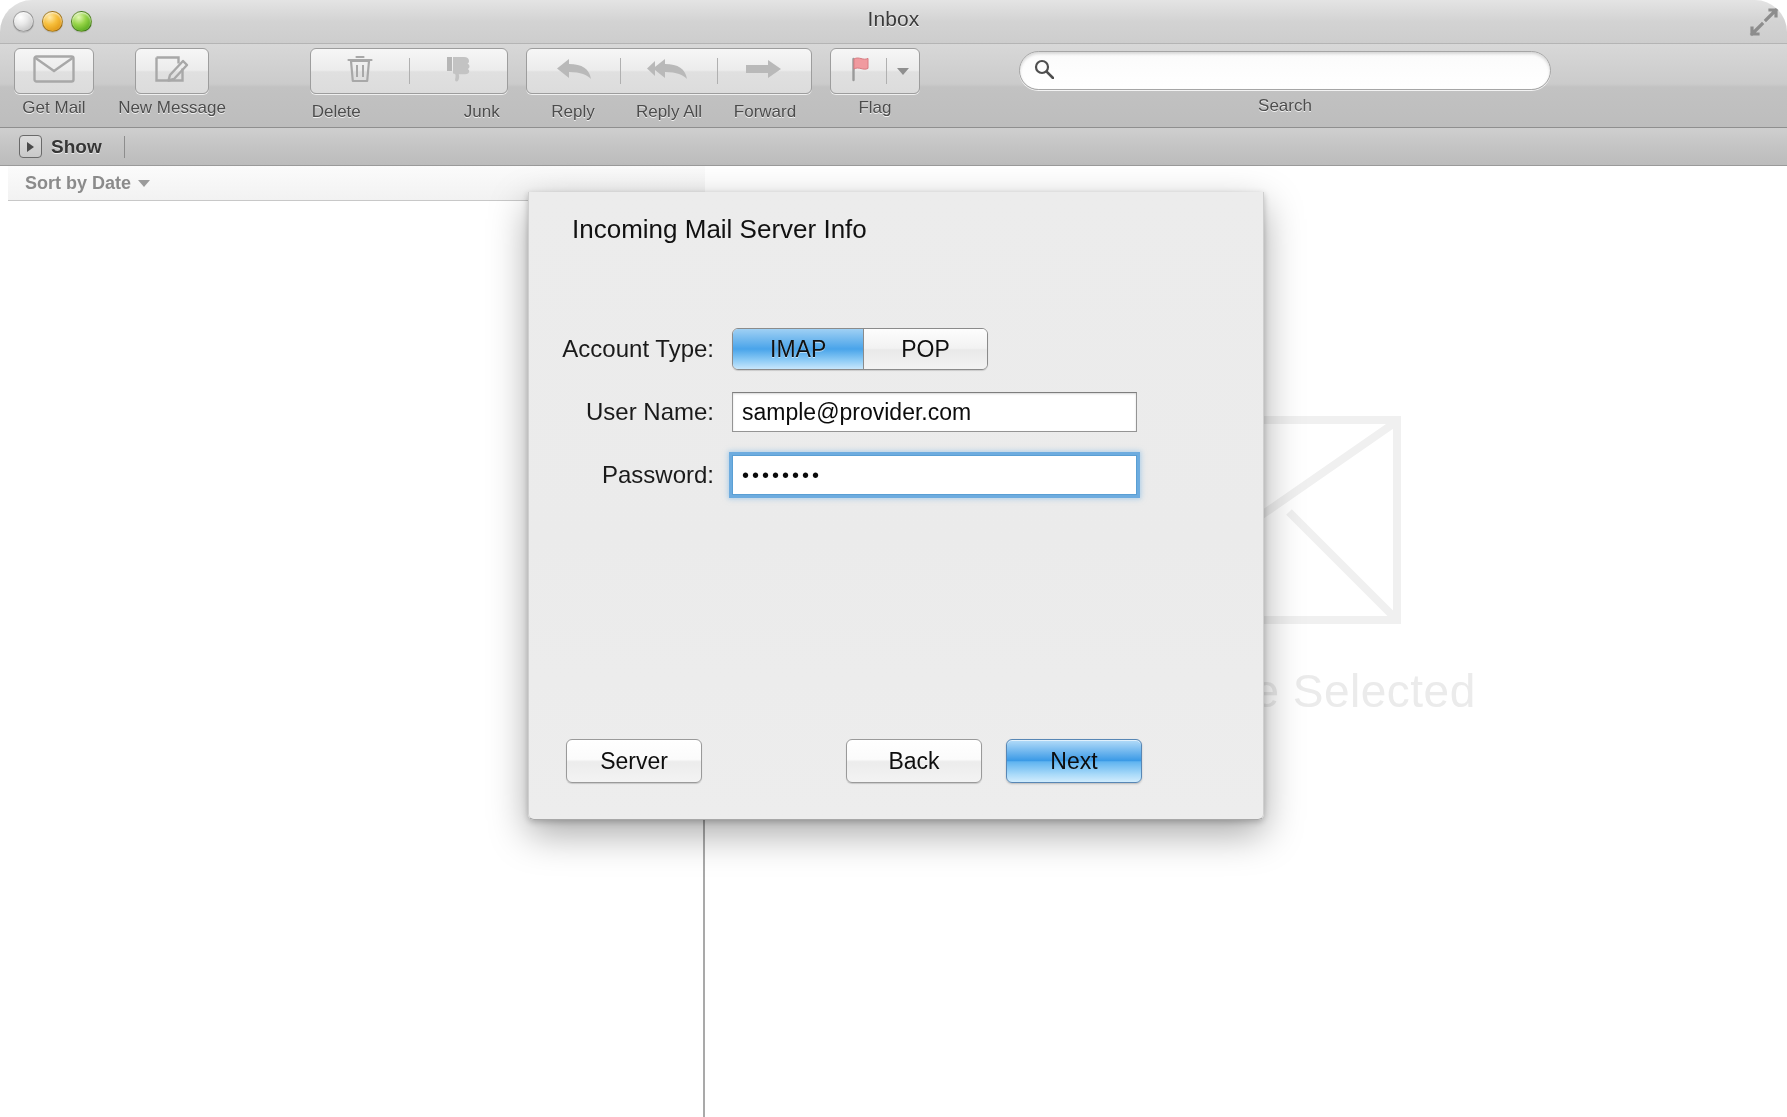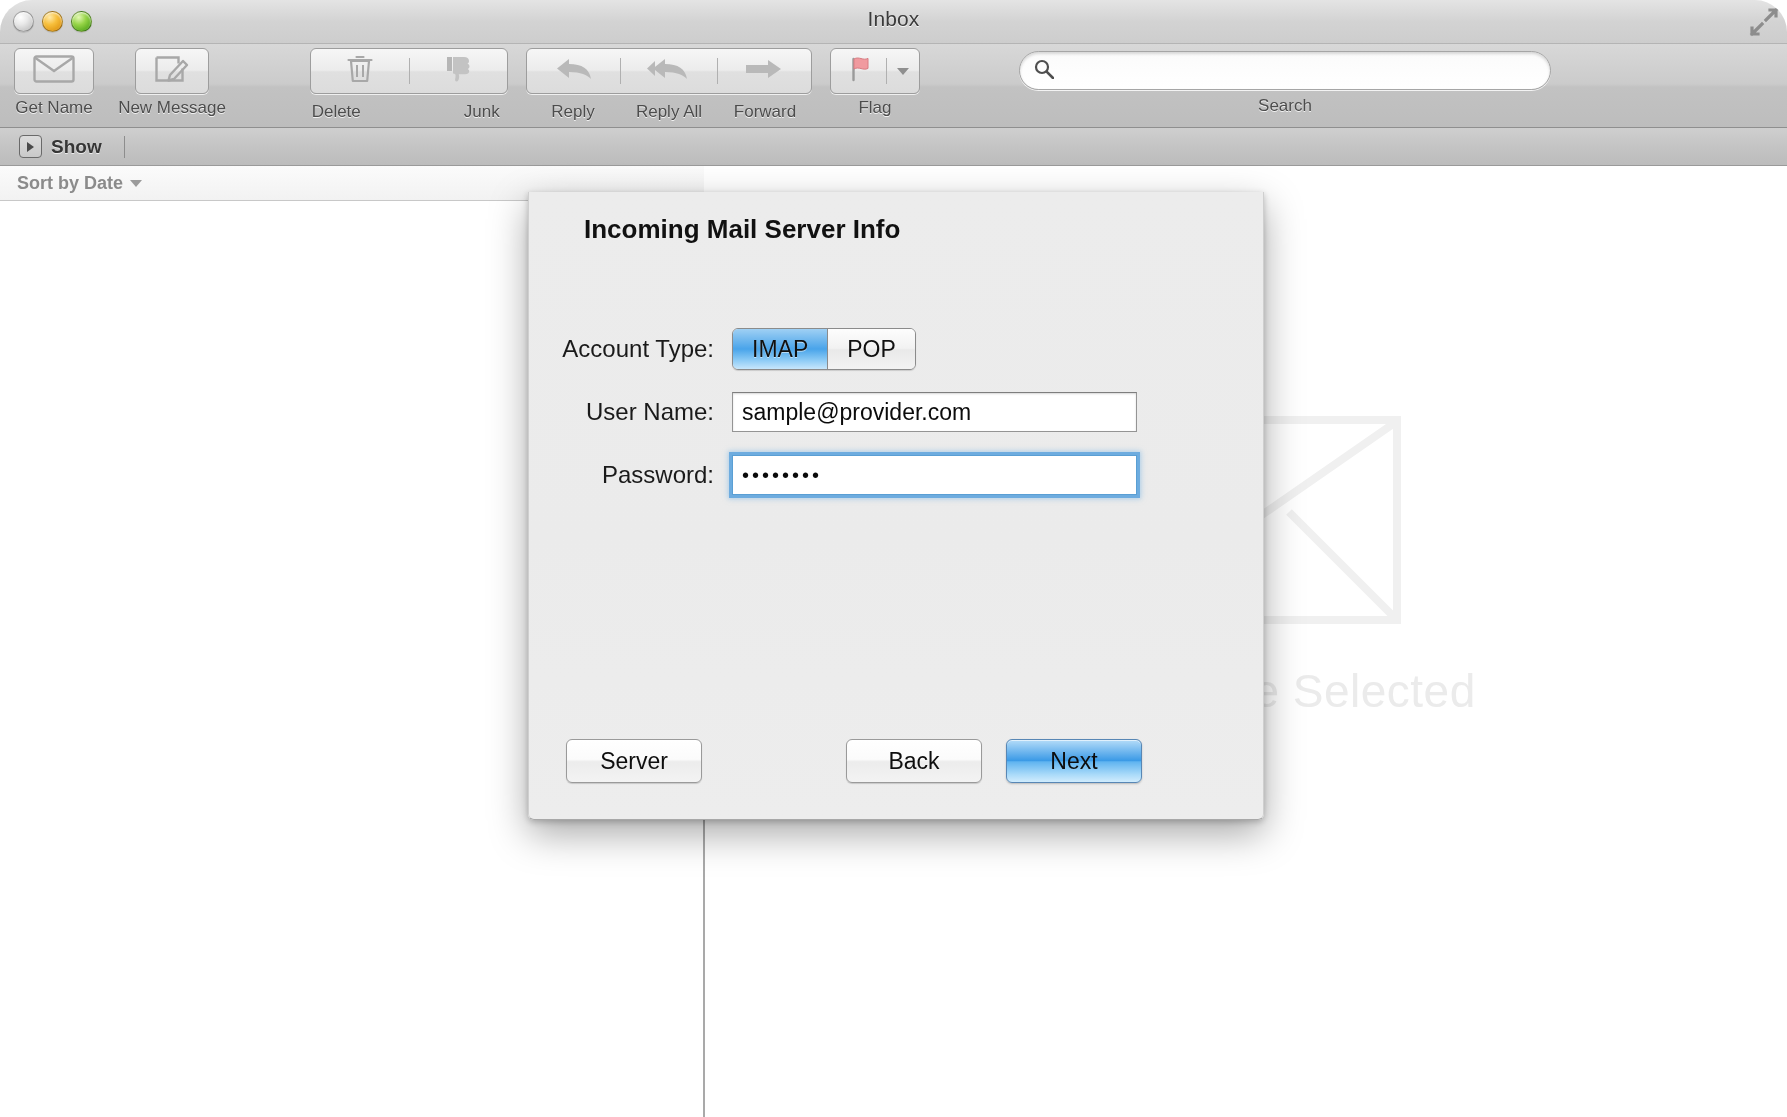--- a/index.html
+++ b/index.html
@@ -179,21 +179,21 @@
   }
   .show-sep {
     margin-left: 22px;
     width: 1px; height: 22px;
     background: #8d8d8d;
   }
 
   
   .list-header {
     position: absolute;
-    top: 166px; left: 0;
+    top: 166px; left: 8px;
     width: 704px;
     height: 35px;
     background: linear-gradient(to bottom, #fbfbfb 0%, #f2f2f2 100%);
     border-bottom: 1px solid #c8c8c8;
     display: flex;
     align-items: center;
   }
   .sortby {
     margin-left: 17px;
     font-size: 18px;
@@ -262,23 +262,22 @@
     border-left: 1px solid #cfcfcf;
     border-right: 1px solid #cfcfcf;
     border-bottom: 1px solid #a8a8a8;
     border-bottom-left-radius: 6px;
     border-bottom-right-radius: 6px;
   }
   .sheet-title {
     position: absolute;
     top: 22px; left: 43px;
     font-size: 26px;
-    font-weight: bold;
+    font-weight: normal;
     color: #111;
-    margin-left: 12px;
   }
 
   .form {
     position: absolute;
     top: 130px; left: 0;
     width: 736px;
   }
   .form-row {
     display: flex;
     align-items: center;
@@ -299,21 +298,21 @@
     height: 42px;
     border: 1px solid #8b8b8b;
     border-radius: 6px;
     overflow: hidden;
     box-shadow: 0 1px 1px rgba(0,0,0,0.14), inset 0 1px 0 rgba(255,255,255,0.75);
   }
   .seg {
     display: flex;
     align-items: center;
     justify-content: center;
-    padding: 0 19px;
+    padding: 0 37px;
     font-size: 23px;
     color: #101010;
     background: linear-gradient(to bottom, #fdfdfd 0%, #f2f2f2 48%, #e9e9e9 52%, #f3f3f3 100%);
   }
   .seg.selected {
     background: linear-gradient(to bottom, #9fd0f4 0%, #6fb7ee 28%, #49a4ea 50%, #8dcbf5 78%, #c7e6fb 100%);
     text-shadow: 0 1px 0 rgba(255,255,255,0.55);
   }
   .seg + .seg { border-left: 1px solid #8b8b8b; }
 
@@ -394,21 +393,21 @@
 
     <div class="tb-item" style="left:14px; width:80px;">
       <div class="tb-btn" style="width:80px;">
         <span>
           <svg width="42" height="28" viewBox="0 0 42 28">
             <rect x="1.5" y="1.5" width="39" height="25" rx="2" fill="none" stroke="#a8a8a8" stroke-width="2.4"></rect>
             <path d="M2.5 3 L21 16 L39.5 3" fill="none" stroke="#a8a8a8" stroke-width="2.4"></path>
           </svg>
         </span>
       </div>
-      <div class="tb-label">Get Name</div>
+      <div class="tb-label">Get Mail</div>
     </div>
 
     <div class="tb-item" style="left:108px; width:128px;">
       <div class="tb-btn" style="width:74px; margin:0 auto;">
         <span>
           <svg width="36" height="32" viewBox="0 0 36 32">
             <path d="M2.5 4.5 h22 v6 M2.5 4.5 v23 h26 v-12" fill="none" stroke="#a8a8a8" stroke-width="2.4"></path>
             <path d="M16 22 L29 8 L33 12 L20 26 L14.5 27.5 Z" fill="none" stroke="#a8a8a8" stroke-width="2.4" stroke-linejoin="round"></path>
           </svg>
         </span>

